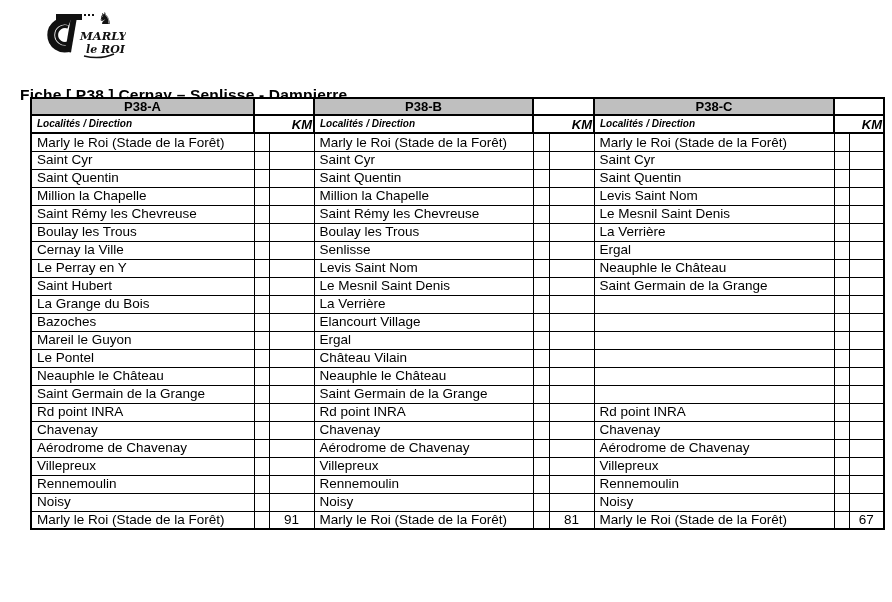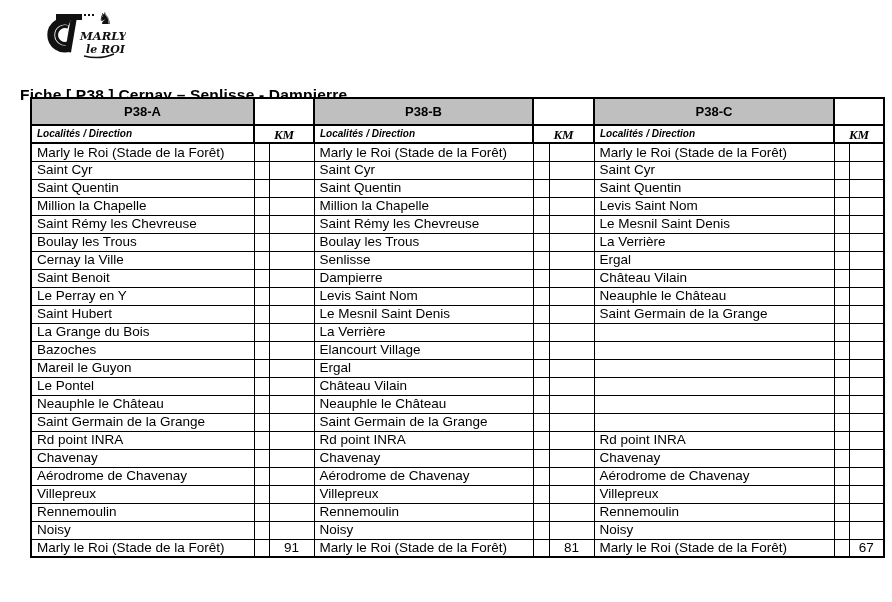--- a/index.html
+++ b/index.html
@@ -32,37 +32,36 @@
     border: 2px solid #000;
   }
   table.route th, table.route td {
     overflow: hidden;
     white-space: nowrap;
     line-height: 1;
     vertical-align: middle;
   }
   table.route thead th { border: 2px solid #000; }
   table.route tbody td { border: 1px solid #000; }
-  tr.hdr1 { height: 27px; }
+  tr.hdr1 { height: 17px; }
   tr.hdr2 { height: 18px; }
   table.route tbody tr { height: 18px; }
   th.sec-header {
     background: #BFBFBF;
     font-size: 13px; font-weight: bold;
     text-align: center;
   }
   th.blank-header { background: #ffffff; }
   th.loc-header {
     font-size: 10px; font-weight: bold; font-style: italic;
     text-align: left; padding: 0 5px;
   }
   th.km-header {
     font-size: 13px; font-weight: bold; font-style: italic;
-    text-align: center;
-    font-family: Liberation Serif, serif;
+    text-align: right;
   }
   td.loc { font-size: 13.5px; text-align: left; padding: 0 5px; }
   td.sp  { }
   td.km  { font-size: 13.5px; text-align: center; }
 </style>
 </head>
 <body>
 
 <svg class="logo" viewBox="0 0 90 56">
   <g>
@@ -187,31 +186,20 @@
           <td class="sp"></td>
           <td class="km"></td>
           <td class="loc">Senlisse</td>
           <td class="sp"></td>
           <td class="km"></td>
           <td class="loc">Ergal</td>
           <td class="sp"></td>
           <td class="km"></td>
         </tr>
         <tr>
-          <td class="loc">Saint Benoit</td>
-          <td class="sp"></td>
-          <td class="km"></td>
-          <td class="loc">Dampierre</td>
-          <td class="sp"></td>
-          <td class="km"></td>
-          <td class="loc">Château Vilain</td>
-          <td class="sp"></td>
-          <td class="km"></td>
-        </tr>
-        <tr>
           <td class="loc">Le Perray en Y</td>
           <td class="sp"></td>
           <td class="km"></td>
           <td class="loc">Levis Saint Nom</td>
           <td class="sp"></td>
           <td class="km"></td>
           <td class="loc">Neauphle le Château</td>
           <td class="sp"></td>
           <td class="km"></td>
         </tr>

